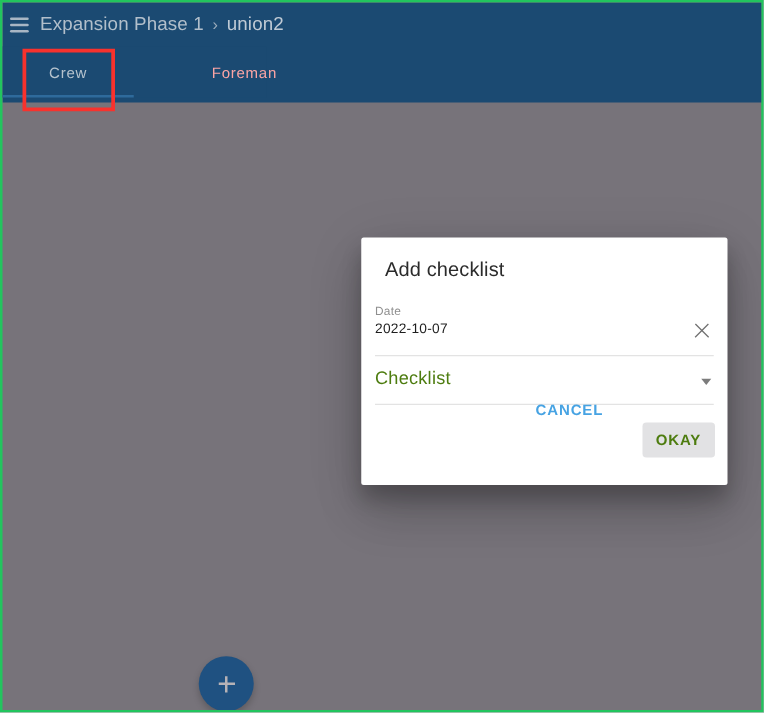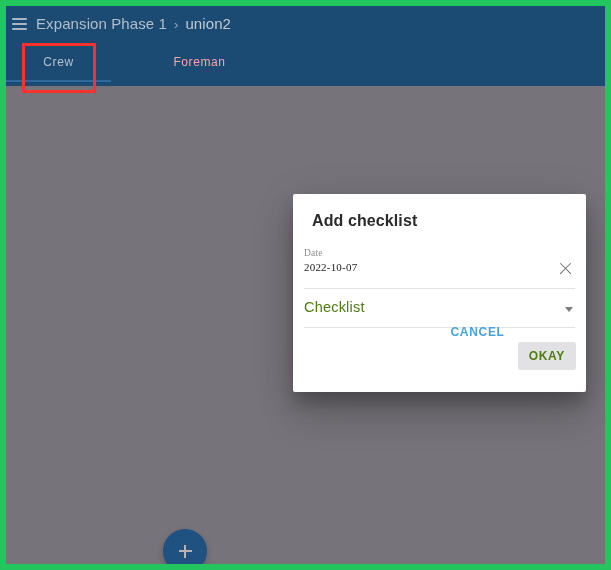--- a/index.html
+++ b/index.html
@@ -12,21 +12,21 @@
     -webkit-font-smoothing: antialiased;
   }
 
   #screen {
     position: relative;
     width: 611px;
     height: 570px;
     overflow: hidden;
     background: #77737a;
     box-sizing: border-box;
-    border: 6px solid #22c55e;
+    border: 2px solid #22c55e;
   }
 
   
   .app-header {
     position: absolute;
     left: 0;
     top: 0;
     width: 611px;
     height: 80px;
     background: #1b4a72;
@@ -169,36 +169,35 @@
     border-radius: 2px;
     box-shadow: 0 11px 15px rgba(0,0,0,.20), 0 9px 46px rgba(0,0,0,.12), 0 24px 38px rgba(0,0,0,.14);
     box-sizing: border-box;
     padding: 0;
   }
   .dialog-title {
     position: absolute;
     left: 19px;
     top: 18px;
     font-size: 16px;
-    font-weight: 700;
+    font-weight: 400;
     color: #2b2b2b;
     letter-spacing: .1px;
   }
 
   .field {
     position: absolute;
     left: 11px;
     width: 271px;
     border-bottom: 1px solid #e3e3e3;
     box-sizing: border-box;
   }
   .field-date {
     top: 54px;
     height: 41px;
-    font-family: Liberation Serif, serif;
   }
   .field-select {
     top: 104px;
     height: 30px;
   }
   .field-label {
     position: absolute;
     left: 0;
     top: 0;
     font-size: 9.5px;
@@ -252,21 +251,21 @@
     border-top: 5px solid #7c7c7c;
     cursor: pointer;
   }
 
   .dialog-actions {
     position: absolute;
     right: 10px;
     bottom: 22px;
     display: flex;
     align-items: center;
-    gap: 2px;
+    gap: 20px;
   }
   .btn {
     border: none;
     background: transparent;
     font-family: inherit;
     font-size: 12px;
     font-weight: 600;
     letter-spacing: .7px;
     padding: 7px 11px;
     border-radius: 3px;

